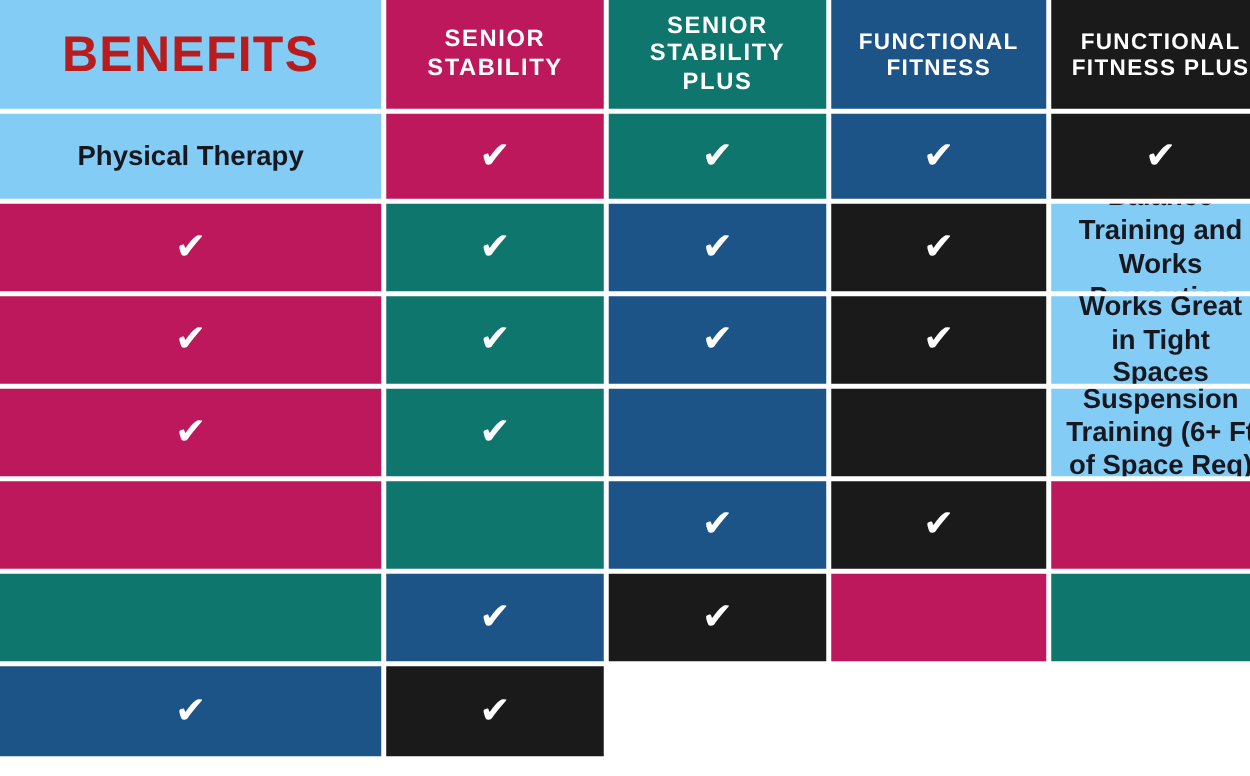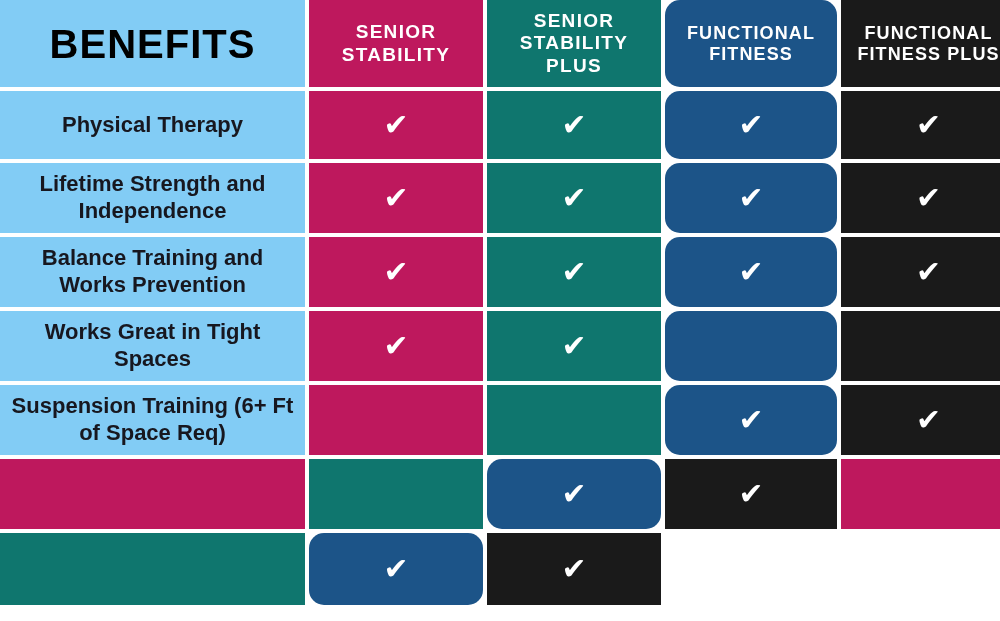--- a/index.html
+++ b/index.html
@@ -31,28 +31,28 @@
     justify-content: center;
     text-align: center;
     box-sizing: border-box;
     overflow: hidden;
   }
 
   
   .col-label   { background: #82CCF5; }
   .col-c1      { background: #be185d; }
   .col-c2      { background: #0f766e; }
-  .col-c3      { background: #1C5488; border-radius: 15px; }
+  .col-c3      { background: #1C5488; }
   .col-c4      { background: #1A1A1A; }
 
   
   .benefits-title {
     font-size: 40px;
     font-weight: bold;
-    color: #000000;
+    color: #b91c1c;
     letter-spacing: 1px;
     line-height: 1.05;
   }
   .col-header {
     color: #ffffff;
     font-size: 19px;
     font-weight: bold;
     letter-spacing: 1.3px;
     line-height: 1.16;
     text-transform: uppercase;
@@ -105,21 +105,20 @@
   <div class="cell col-c2">
       <span class="check">✔</span>
     </div>
   <div class="cell col-c3">
       <span class="check">✔</span>
     </div>
   <div class="cell col-c4">
       <span class="check">✔</span>
     </div>
 
-  <div class="cell col-label row-label">Lifetime Strength and Independence</div>
   <div class="cell col-c1">
       <span class="check">✔</span>
     </div>
   <div class="cell col-c2">
       <span class="check">✔</span>
     </div>
   <div class="cell col-c3">
       <span class="check">✔</span>
     </div>
   <div class="cell col-c4">

